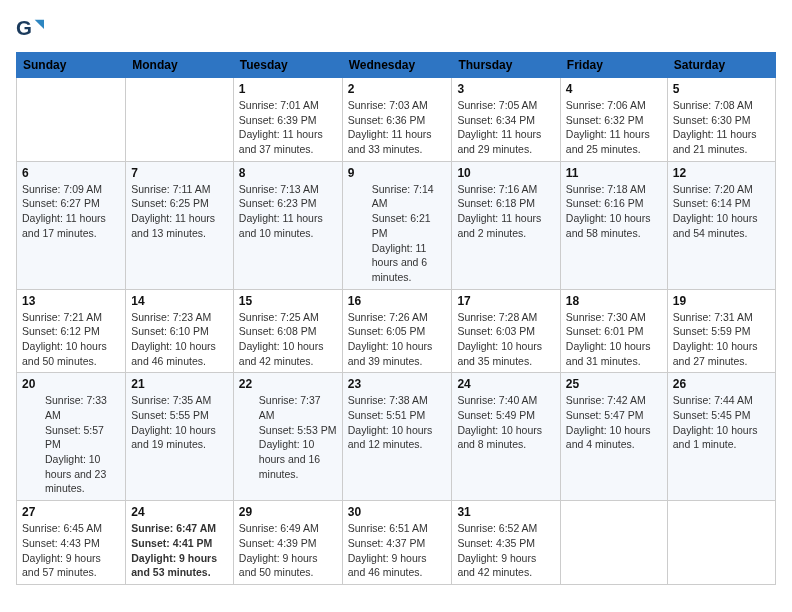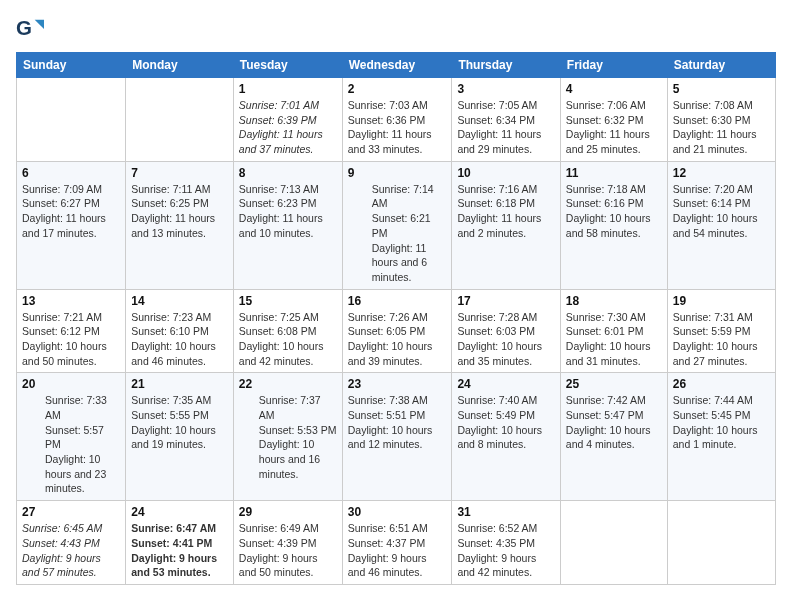--- a/index.html
+++ b/index.html
@@ -45,21 +45,21 @@
       font-weight: normal;
     }
     .calendar {
       width: 100%;
       border-collapse: collapse;
       margin-top: 8px;
       font-size: 11px;
     }
     .calendar th {
       background-color: #2e75c3;
-      color: #ffffff;
+      color: #000000;
       text-align: left;
       padding: 5px 6px;
       font-size: 12px;
       font-weight: bold;
       border: 1px solid #2e75c3;
     }
     .calendar td {
       vertical-align: top;
       border: 1px solid #ccc;
       padding: 4px 5px;
@@ -117,21 +117,21 @@
         <th>Friday</th>
         <th>Saturday</th>
       </tr>
   </thead>
   <tbody id="calendar-body">
       <tr>
         <td class="empty-cell"></td>
         <td class="empty-cell"></td>
         <td>
           <span class="day-number">1</span>
-          <div class="day-info" style="white-space: pre-line; font-style: italic;">Sunrise: 7:01 AM
+          <div class="day-info" style="white-space: pre-line;">Sunrise: 7:01 AM
 Sunset: 6:39 PM
 Daylight: 11 hours and 37 minutes.</div>
         </td>
         <td>
           <span class="day-number">2</span>
           <div class="day-info" style="white-space: pre-line;">Sunrise: 7:03 AM
 Sunset: 6:36 PM
 Daylight: 11 hours and 33 minutes.</div>
         </td>
         <td>
@@ -281,21 +281,21 @@
         <td>
           <span class="day-number">26</span>
           <div class="day-info" style="white-space: pre-line;">Sunrise: 7:44 AM
 Sunset: 5:45 PM
 Daylight: 10 hours and 1 minute.</div>
         </td>
       </tr>
       <tr>
         <td>
           <span class="day-number">27</span>
-          <div class="day-info" style="white-space: pre-line; font-style: italic;">Sunrise: 6:45 AM
+          <div class="day-info" style="white-space: pre-line;">Sunrise: 6:45 AM
 Sunset: 4:43 PM
 Daylight: 9 hours and 57 minutes.</div>
         </td>
         <td>
           <span class="day-number">24</span>
           <div class="day-info" style="white-space: pre-line; font-weight: bold;">Sunrise: 6:47 AM
 Sunset: 4:41 PM
 Daylight: 9 hours and 53 minutes.</div>
         </td>
         <td>

